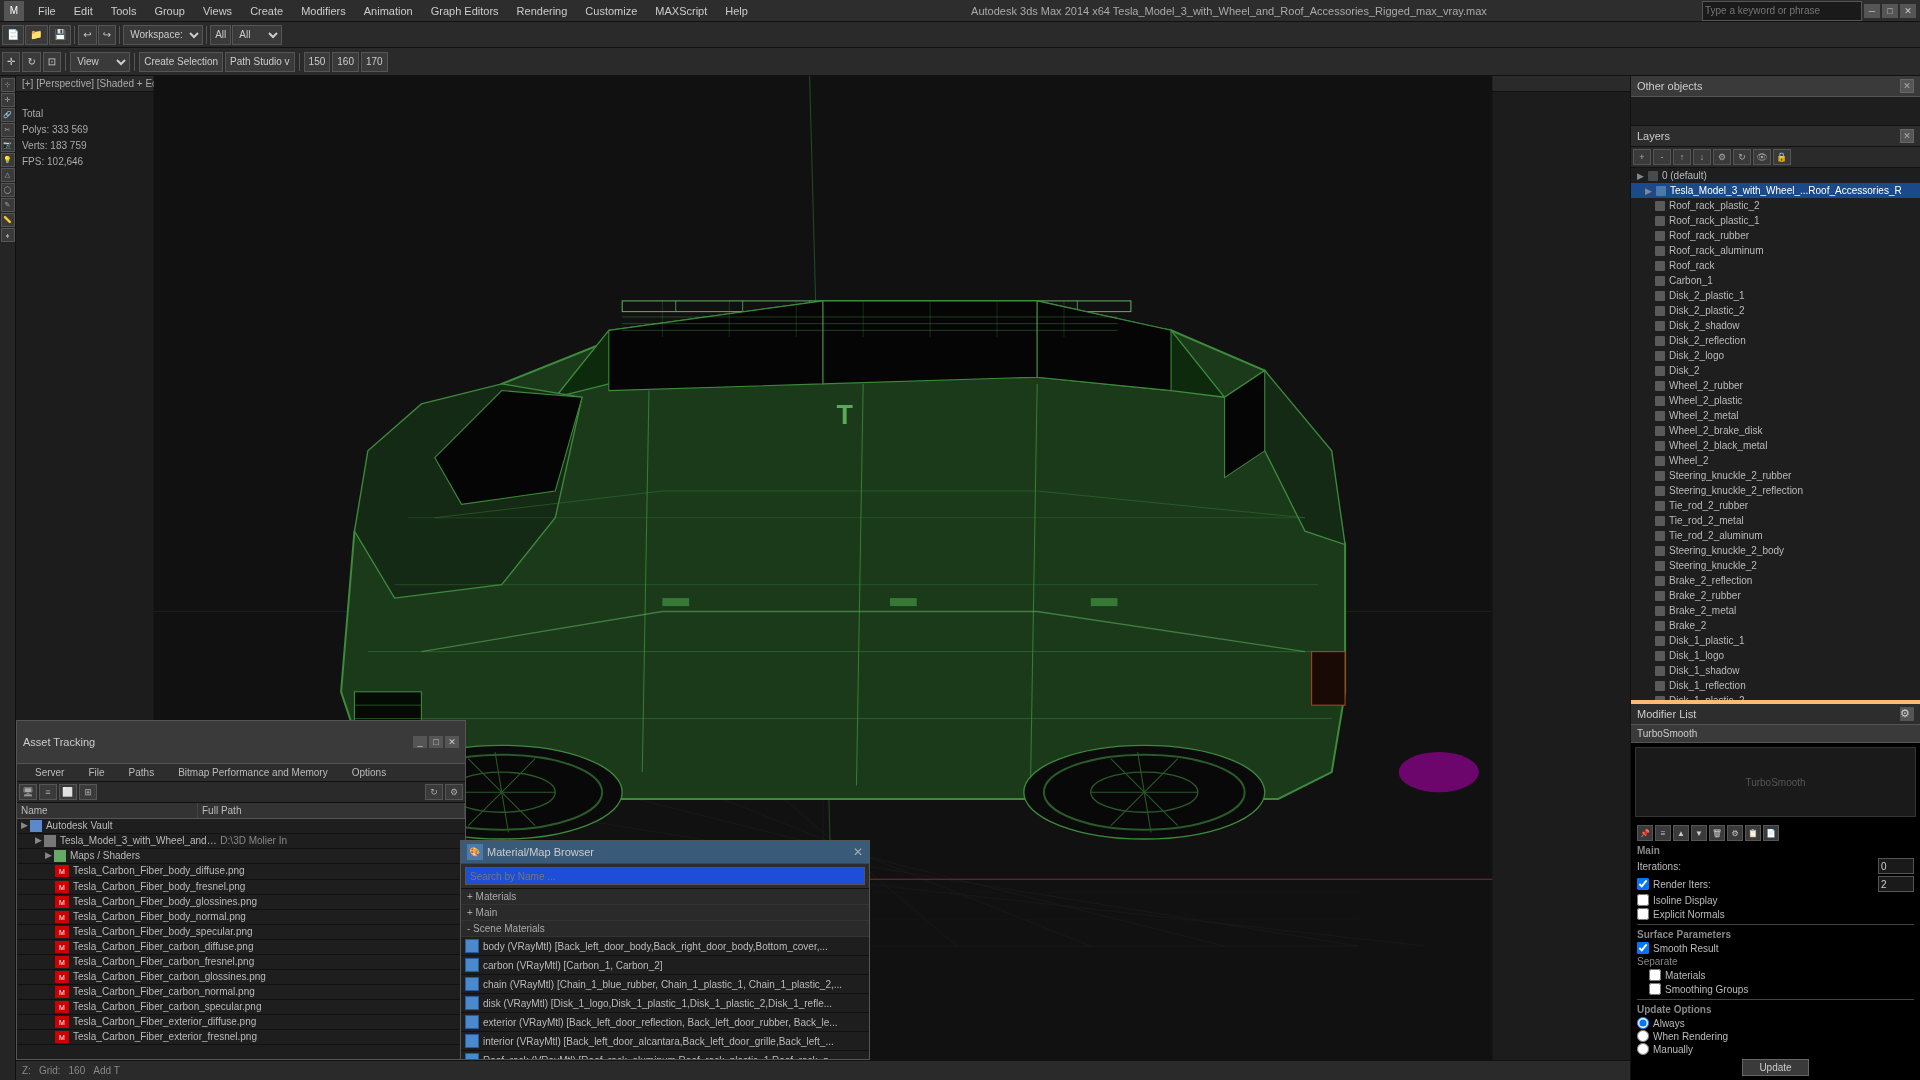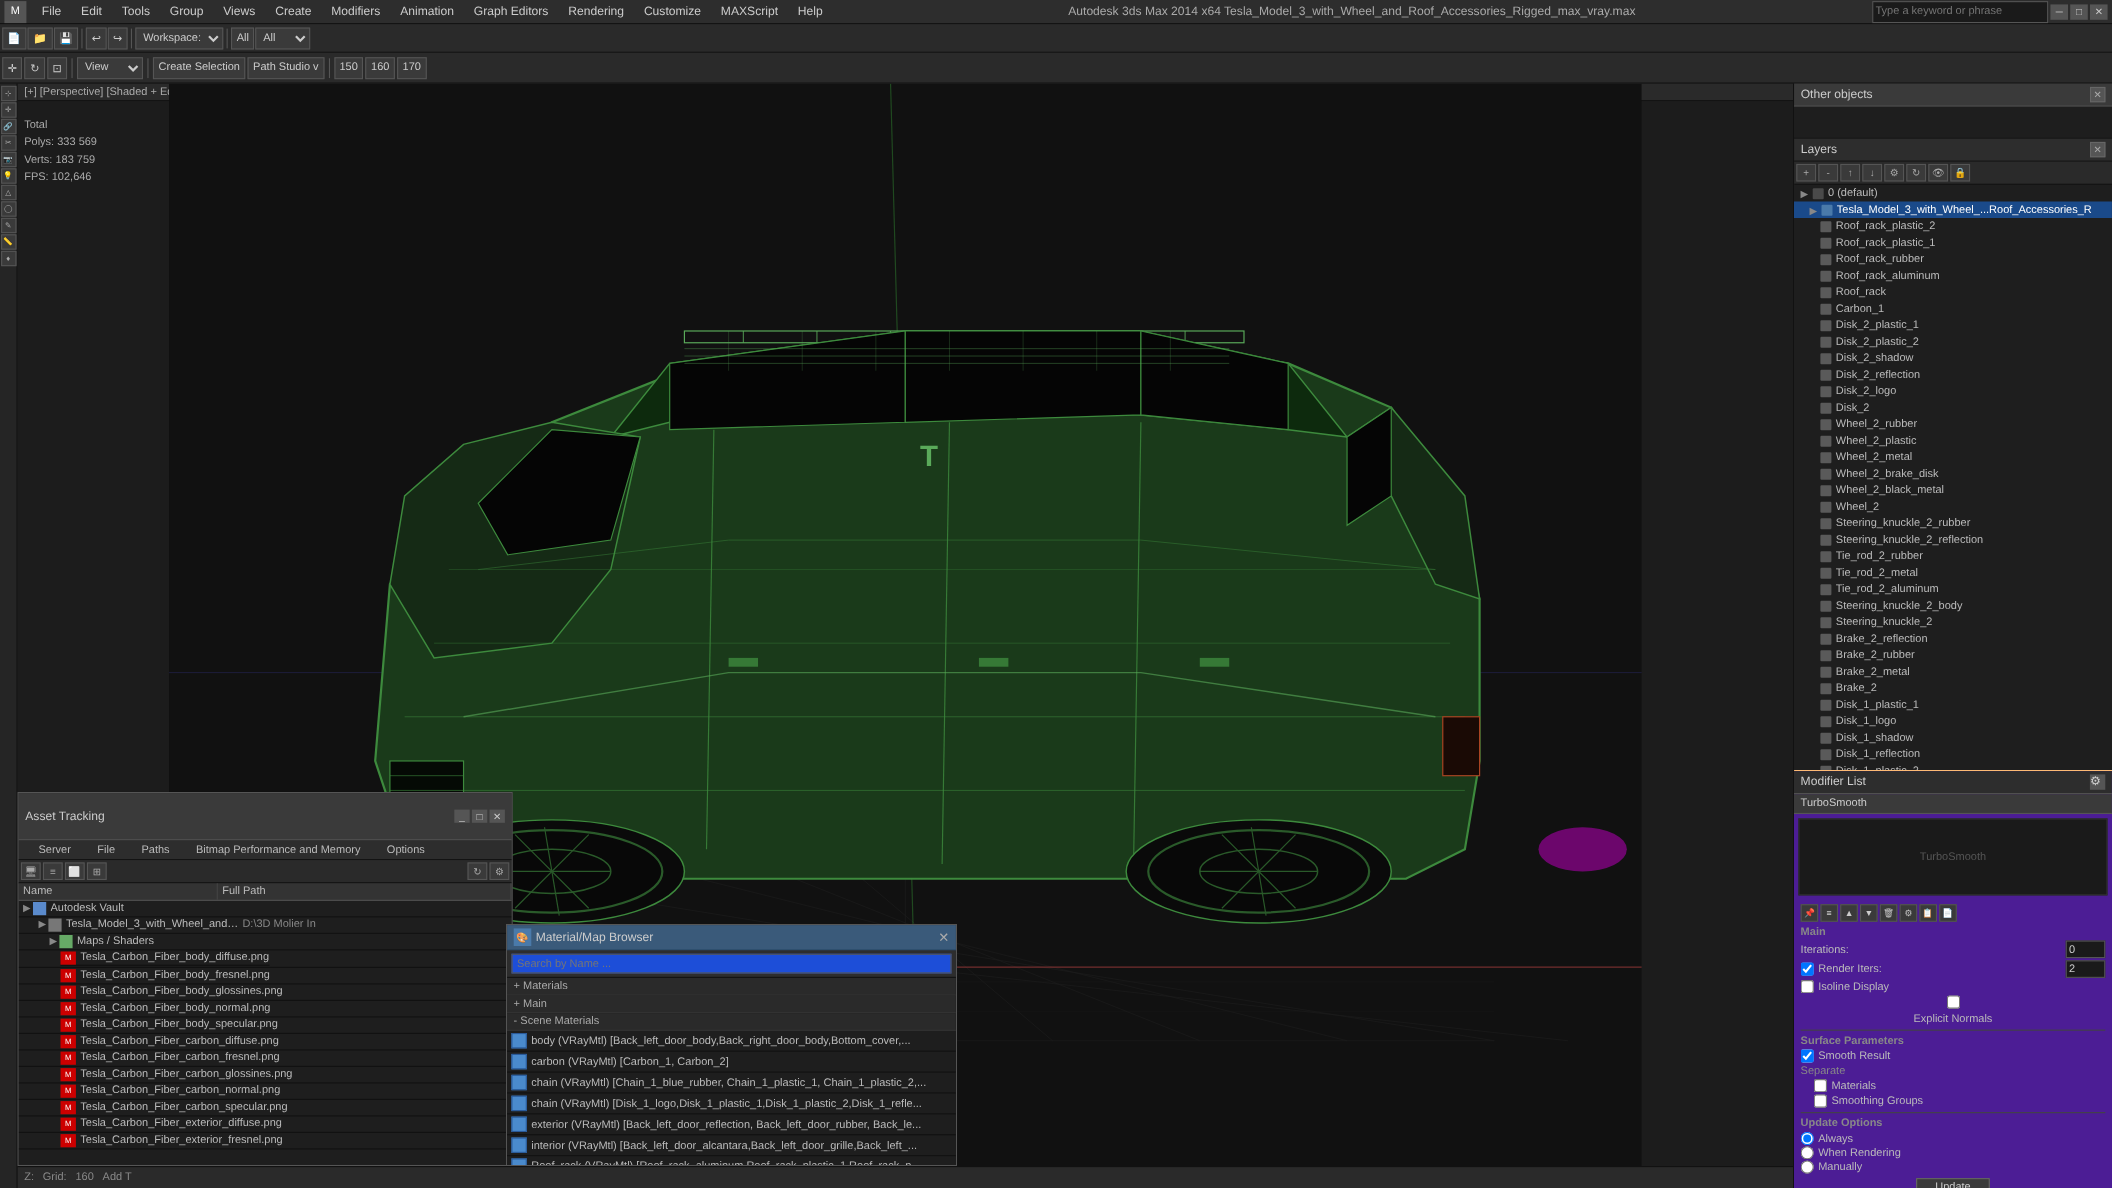--- a/index.html
+++ b/index.html
@@ -439,21 +439,21 @@
           <span>Disk_1_reflection</span>
         </div>
         <div class="layer-item" style="padding-left:24px;">
           <div class="layer-icon" style="background:#5a5a5a;"></div>
           <span>Disk_1_plastic_2</span>
         </div>
 
       </div>
     </div>
 
-    <div style="height:380px;background:#4c1d95;border-top:1px solid #fdba74;overflow-y:auto;flex-shrink:0;">
+    <div style="height:380px;background:#000000;border-top:4px solid #fdba74;overflow-y:auto;flex-shrink:0;">
       <div style="background:#2d2d2d;padding:3px 6px;font-size:11px;color:#ccc;border-bottom:1px solid #555;display:flex;align-items:center;justify-content:space-between;">
         <span>Modifier List</span>
         <div style="display:flex;gap:2px;">
           <div style="width:14px;height:14px;background:#555;cursor:pointer;">⚙</div>
         </div>
       </div>
 
       <div style="background:#3a3a3a;padding:3px 6px;font-size:10px;color:#ccc;border-bottom:1px solid #555;display:flex;align-items:center;gap:4px;cursor:pointer;">
         <span>TurboSmooth</span>
       </div>
@@ -486,21 +486,21 @@
           <input type="checkbox" checked="" style="width: 12px; height: 12px;">
           <span style="font-size:10px;color:#bbb;flex:1;">Render Iters:</span>
           <input type="text" style="width: 36px; background: rgb(26, 26, 26); border: 1px solid rgb(85, 85, 85); color: rgb(204, 204, 204); font-size: 10px; height: 16px; padding: 0px 2px;" value="2">
         </div>
 
         <div style="display:flex;align-items:center;gap:4px;margin:2px 0;">
           <input type="checkbox" style="width: 12px; height: 12px;">
           <span style="font-size:10px;color:#bbb;">Isoline Display</span>
         </div>
 
-        <div style="display:flex;align-items:center;gap:4px;margin:2px 0;flex-direction:column;">
+        <div style="display:flex;align-items:center;gap:4px;margin:2px 0;">
           <input type="checkbox" style="width: 12px; height: 12px;">
           <span style="font-size:10px;color:#bbb;">Explicit Normals</span>
         </div>
 
         <div style="height:1px;background:#444;margin:4px 0;"></div>
 
         <div style="color:#888;font-size:10px;font-weight:bold;margin:2px 0;">Surface Parameters</div>
 
         <div style="display:flex;align-items:center;gap:4px;margin:2px 0;">
           <input type="checkbox" checked="" style="width: 12px; height: 12px;">
@@ -674,21 +674,21 @@
     <div class="mat-row">
       <div style="width:14px;height:14px;background:#4a8acc;margin-right:4px;flex-shrink:0;border:1px solid #2a5a9a;"></div>
       <span style="font-size:10px;overflow:hidden;text-overflow:ellipsis;white-space:nowrap;">carbon (VRayMtl) [Carbon_1, Carbon_2]</span>
     </div>
     <div class="mat-row">
       <div style="width:14px;height:14px;background:#4a8acc;margin-right:4px;flex-shrink:0;border:1px solid #2a5a9a;"></div>
       <span style="font-size:10px;overflow:hidden;text-overflow:ellipsis;white-space:nowrap;">chain (VRayMtl) [Chain_1_blue_rubber, Chain_1_plastic_1, Chain_1_plastic_2,...</span>
     </div>
     <div class="mat-row">
       <div style="width:14px;height:14px;background:#4a8acc;margin-right:4px;flex-shrink:0;border:1px solid #2a5a9a;"></div>
-      <span style="font-size:10px;overflow:hidden;text-overflow:ellipsis;white-space:nowrap;">chain (VRayMtl) [Disk_1_logo,Disk_1_plastic_1,Disk_1_plastic_2,Disk_1_refle...</span>
+      <span style="font-size:10px;overflow:hidden;text-overflow:ellipsis;white-space:nowrap;">disk (VRayMtl) [Disk_1_logo,Disk_1_plastic_1,Disk_1_plastic_2,Disk_1_refle...</span>
     </div>
     <div class="mat-row">
       <div style="width:14px;height:14px;background:#4a8acc;margin-right:4px;flex-shrink:0;border:1px solid #2a5a9a;"></div>
       <span style="font-size:10px;overflow:hidden;text-overflow:ellipsis;white-space:nowrap;">exterior (VRayMtl) [Back_left_door_reflection, Back_left_door_rubber, Back_le...</span>
     </div>
     <div class="mat-row">
       <div style="width:14px;height:14px;background:#4a8acc;margin-right:4px;flex-shrink:0;border:1px solid #2a5a9a;"></div>
       <span style="font-size:10px;overflow:hidden;text-overflow:ellipsis;white-space:nowrap;">interior (VRayMtl) [Back_left_door_alcantara,Back_left_door_grille,Back_left_...</span>
     </div>
     <div class="mat-row">

